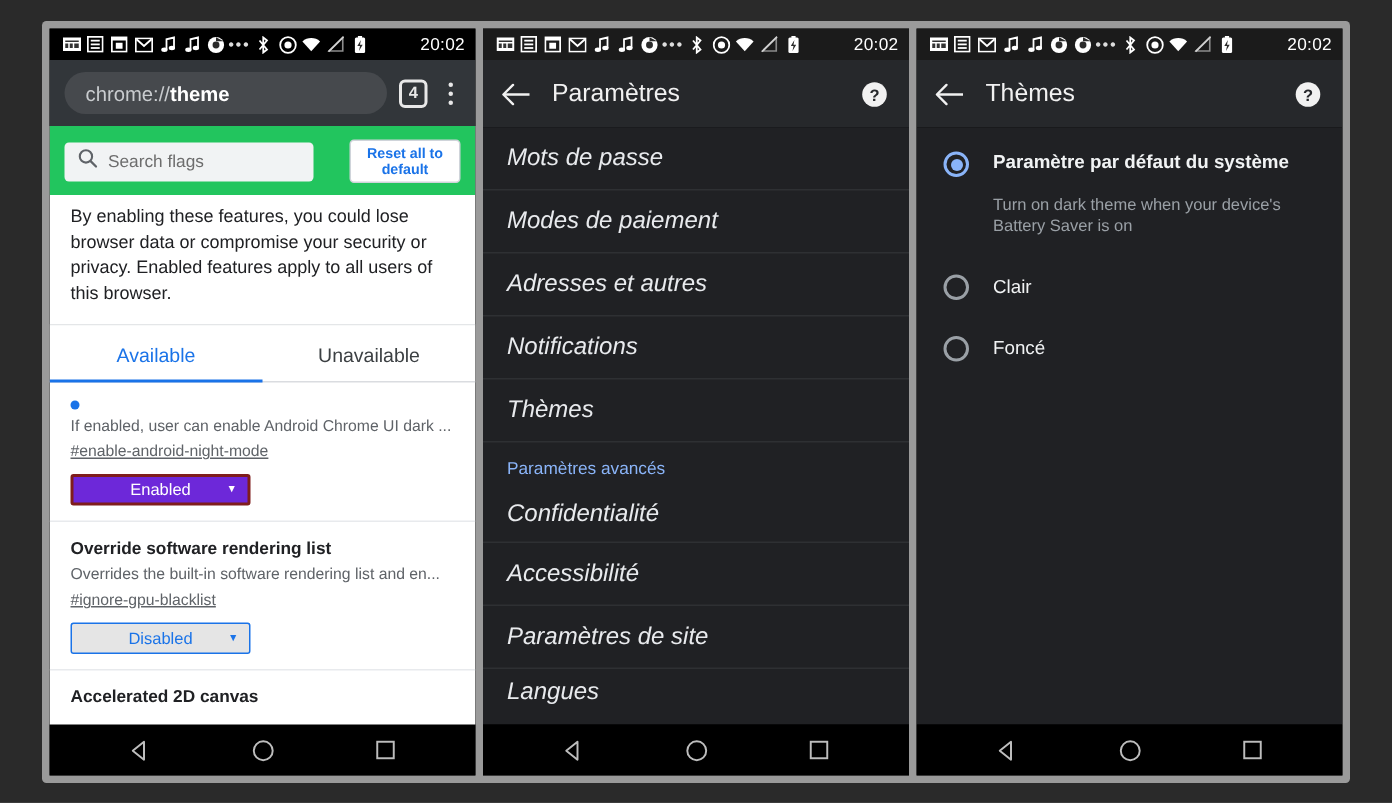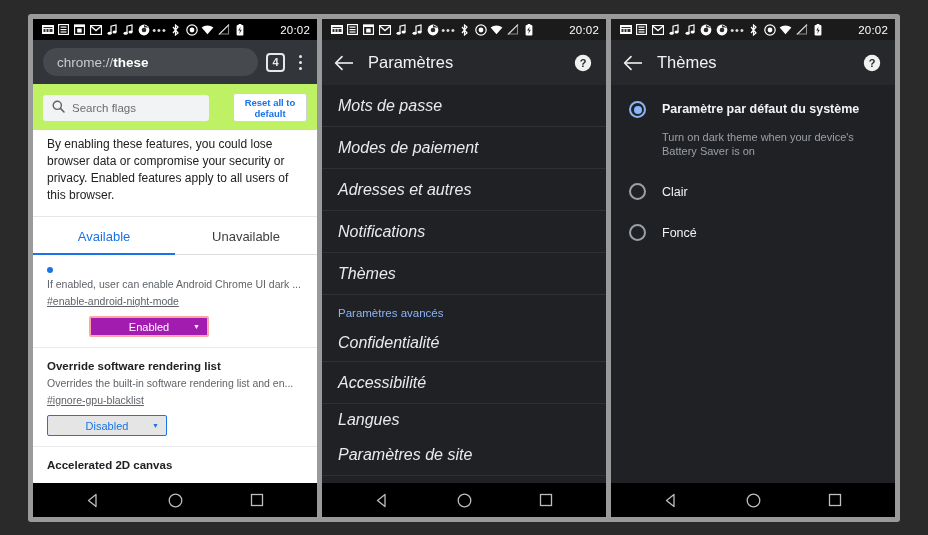--- a/index.html
+++ b/index.html
@@ -86,21 +86,21 @@
     margin-left: 2px;
   }
   .kebab { width: 18px; height: 22px; display: flex; flex-direction: column; align-items: center; justify-content: center; gap: 3px; flex: 0 0 auto; }
   .kebab i { width: 3px; height: 3px; background: #e8e8e8; border-radius: 50%; display: block; }
 
   .flags-body { flex: 1 1 auto; background: #fff; overflow: hidden; position: relative; }
   .flags-search-row {
     display: flex; align-items: center;
     padding: 9px 10px 8px 10px;
     gap: 24px;
-    background: #bef264;
+    background: #22c55e;
   }
   .searchbox {
     flex: 1 1 auto;
     height: 26px;
     background: #f1f3f4;
     border-radius: 3px;
     display: flex; align-items: center;
     padding: 0 9px; gap: 7px;
   }
   .searchbox .ph { font-size: 11.5px; color: #6d6d6d; }
@@ -148,21 +148,21 @@
   .flag-anchor { font-size: 10.5px; color: #5f6368; text-decoration: underline; margin-top: 4px; display: block; }
   .flag-select {
     margin-top: 9px;
     width: 120px; height: 21px;
     border-radius: 2px;
     display: flex; align-items: center; justify-content: center;
     font-size: 11px;
     position: relative;
   }
   .flag-select .caret { position: absolute; right: 7px; font-size: 7px; }
-  .flag-select.enabled { background: #a21caf; color: #fff; border: 2px solid #fca5a5; margin-left: 42px; }
+  .flag-select.enabled { background: #6d28d9; color: #fff; border: 2px solid #7f1d1d; }
   .flag-select.disabled { background: #e5e5e5; color: #1a73e8; border: 1px solid #1a73e8; }
 
   
   .navbar {
     height: 34px; flex: 0 0 34px;
     background: #000;
     display: flex; align-items: center; justify-content: space-around;
     padding: 0 20px;
   }
   .navbar svg { display: block; }
@@ -308,21 +308,21 @@
               <rect x="2.6" y="0" width="2.8" height="1.3" fill="#fff"></rect>
               <path d="M4.6 2.6 L2.2 6.6 H4 L3.3 10 L5.8 5.8 H4 Z" fill="#2b2b2b"></path>
             </svg>
           </span>
         <span class="sb-spacer"></span>
         <span class="clock">20:02</span>
       </div>
 
       <div class="chrome-toolbar">
         <div class="omnibox">
-          <span class="url"><span>chrome://</span><b>these</b></span>
+          <span class="url"><span>chrome://</span><b>theme</b></span>
         </div>
         <div class="tabcount">4</div>
         <div class="kebab">
             <i></i>
             <i></i>
             <i></i>
           </div>
       </div>
 
       <div class="flags-body">
@@ -503,22 +503,22 @@
       <div class="dark-body">
         <div class="settings-list">
           <div class="settings-row">Mots de passe</div>
           <div class="settings-row">Modes de paiement</div>
           <div class="settings-row">Adresses et autres</div>
           <div class="settings-row">Notifications</div>
           <div class="settings-row">Thèmes</div>
           <div class="section-header">Paramètres avancés</div>
           <div class="settings-row first-after-head">Confidentialité</div>
           <div class="settings-row">Accessibilité</div>
+          <div class="settings-row">Paramètres de site</div>
           <div class="settings-row clipped no-border">Langues</div>
-          <div class="settings-row">Paramètres de site</div>
         </div>
       </div>
 
       <div class="navbar">
         <span>
             <svg width="17" height="17" viewBox="0 0 17 17">
               <path d="M11 2.5 L3.5 8.5 L11 14.5 Z" fill="none" stroke="#bdbdbd" stroke-width="1.3" stroke-linejoin="round"></path>
             </svg>
           </span>
         <span>

